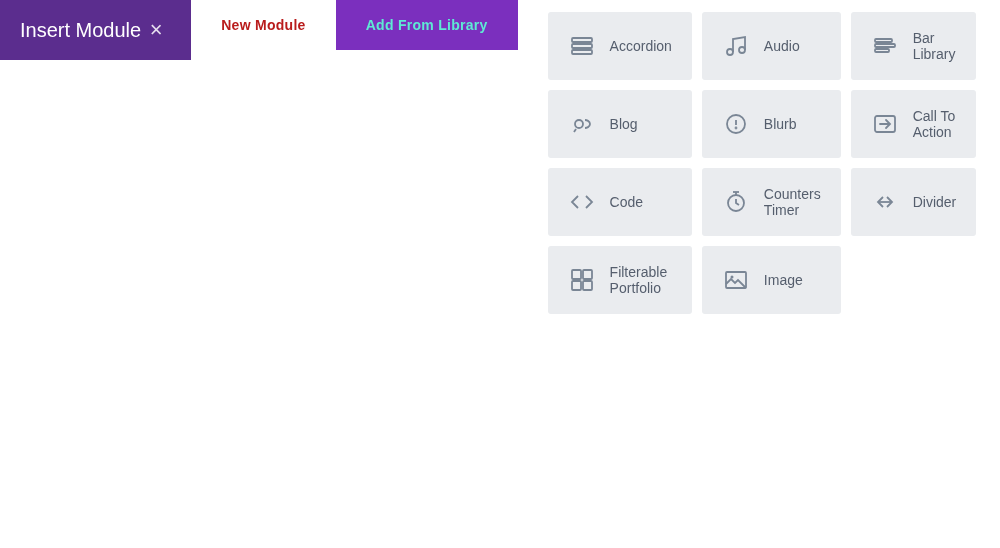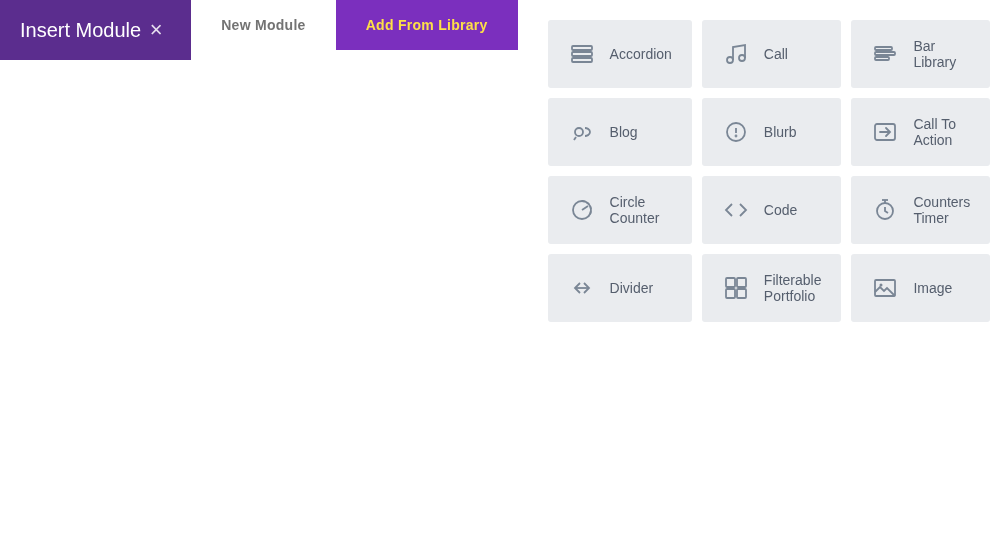--- a/index.html
+++ b/index.html
@@ -59,33 +59,33 @@
     }
 
     .tab {
       padding: 0 30px;
       height: 50px;
       display: flex;
       align-items: center;
       font-size: 14px;
       font-weight: 600;
       cursor: pointer;
-      color: #fde047;
+      color: #5eead4;
       letter-spacing: 0.02em;
     }
 
     .tab.active {
       background: #fff;
-      color: #737373;
+      color: #b91c1c;
     }
 
     .modal-body {
       flex: 1;
       overflow-y: auto;
-      padding: 20px 30px;
+      padding: 12px 30px;
       background: #fff;
     }
 
     .modules-grid {
       display: grid;
       grid-template-columns: repeat(3, 1fr);
       gap: 10px;
     }
 
     .module-item {
@@ -159,21 +159,21 @@
           <span class="module-label">Accordion</span>
         </div>
         <div class="module-item">
           <div class="module-icon">
             <svg viewBox="0 0 24 24">
               <path d="M9 18V5l12-2v13"></path>
               <circle cx="6" cy="18" r="3"></circle>
               <circle cx="18" cy="16" r="3"></circle>
             </svg>
           </div>
-          <span class="module-label">Call</span>
+          <span class="module-label">Audio</span>
         </div>
         <div class="module-item">
           <div class="module-icon">
             <svg viewBox="0 0 24 24">
               <rect x="2" y="10" width="20" height="3" rx="1"></rect>
               <rect x="2" y="15" width="14" height="3" rx="1"></rect>
               <rect x="2" y="5" width="17" height="3" rx="1"></rect>
             </svg>
           </div>
           <span class="module-label">Bar Library</span>
@@ -199,30 +199,20 @@
           <span class="module-label">Blurb</span>
         </div>
         <div class="module-item">
           <div class="module-icon">
             <svg viewBox="0 0 24 24">
               <rect x="2" y="4" width="20" height="16" rx="2"></rect>
               <path d="M7 12h10M13 8l4 4-4 4" stroke-linecap="round"></path>
             </svg>
           </div>
           <span class="module-label">Call To Action</span>
-        </div>
-        <div class="module-item">
-          <div class="module-icon">
-            <svg viewBox="0 0 24 24">
-              <circle cx="12" cy="12" r="9"></circle>
-              <path d="M12 3a9 9 0 0 1 6.36 15.36" stroke-dasharray="3 2"></path>
-              <line x1="12" y1="12" x2="18" y2="8"></line>
-            </svg>
-          </div>
-          <span class="module-label">Circle Counter</span>
         </div>
         <div class="module-item">
           <div class="module-icon">
             <svg viewBox="0 0 24 24">
               <polyline points="8 6 2 12 8 18"></polyline>
               <polyline points="16 6 22 12 16 18"></polyline>
             </svg>
           </div>
           <span class="module-label">Code</span>
         </div>

